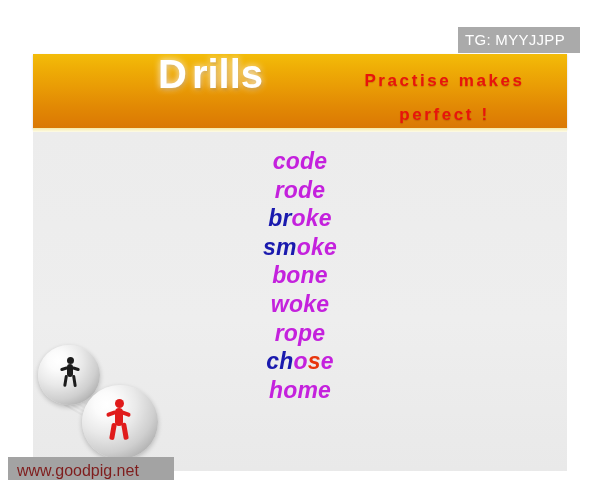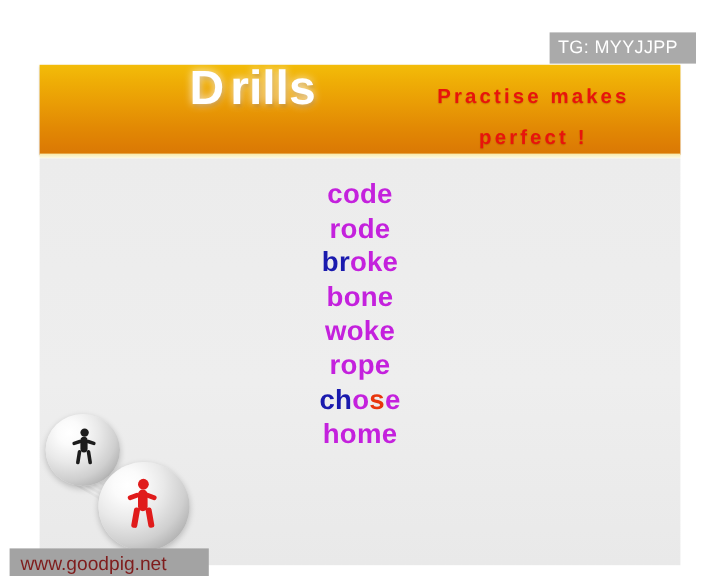--- a/index.html
+++ b/index.html
@@ -73,20 +73,21 @@
     position:absolute;left:33px;top:116px;
     width:534px;height:339px;
     background:linear-gradient(to bottom,#ececec 0%,#eeeeee 55%,#e9e9e9 100%);
   }
 
   
   #wordlist{
     position:absolute;left:33px;top:131px;
     width:534px;
     text-align:center;
+    font-style:italic;
   }
   .word{
     font-size:23px;
     font-weight:bold;
     line-height:28.6px;
     white-space:nowrap;
     letter-spacing:0.2px;
   }
   .seg{}
 
@@ -156,20 +157,21 @@
   <div id="title">
     <span>D</span><span class="gap">rills</span>
   </div>
 
   <div id="panel"></div>
 
   <div id="wordlist">
       <div class="word"><span class="seg" style="color: rgb(196, 33, 221);">code</span></div>
       <div class="word"><span class="seg" style="color: rgb(196, 33, 221);">rode</span></div>
       <div class="word"><span class="seg" style="color: rgb(26, 26, 174);">br</span><span class="seg" style="color: rgb(196, 33, 221);">oke</span></div>
+      <div class="word"><span class="seg" style="color: rgb(26, 26, 174);">sm</span><span class="seg" style="color: rgb(196, 33, 221);">oke</span></div>
       <div class="word"><span class="seg" style="color: rgb(196, 33, 221);">bone</span></div>
       <div class="word"><span class="seg" style="color: rgb(196, 33, 221);">woke</span></div>
       <div class="word"><span class="seg" style="color: rgb(196, 33, 221);">rope</span></div>
       <div class="word"><span class="seg" style="color: rgb(26, 26, 174);">ch</span><span class="seg" style="color: rgb(196, 33, 221);">o</span><span class="seg" style="color: rgb(232, 53, 12);">s</span><span class="seg" style="color: rgb(196, 33, 221);">e</span></div>
       <div class="word"><span class="seg" style="color: rgb(196, 33, 221);">home</span></div>
     </div>
 
   <div id="art">
 
     <div class="beams">

